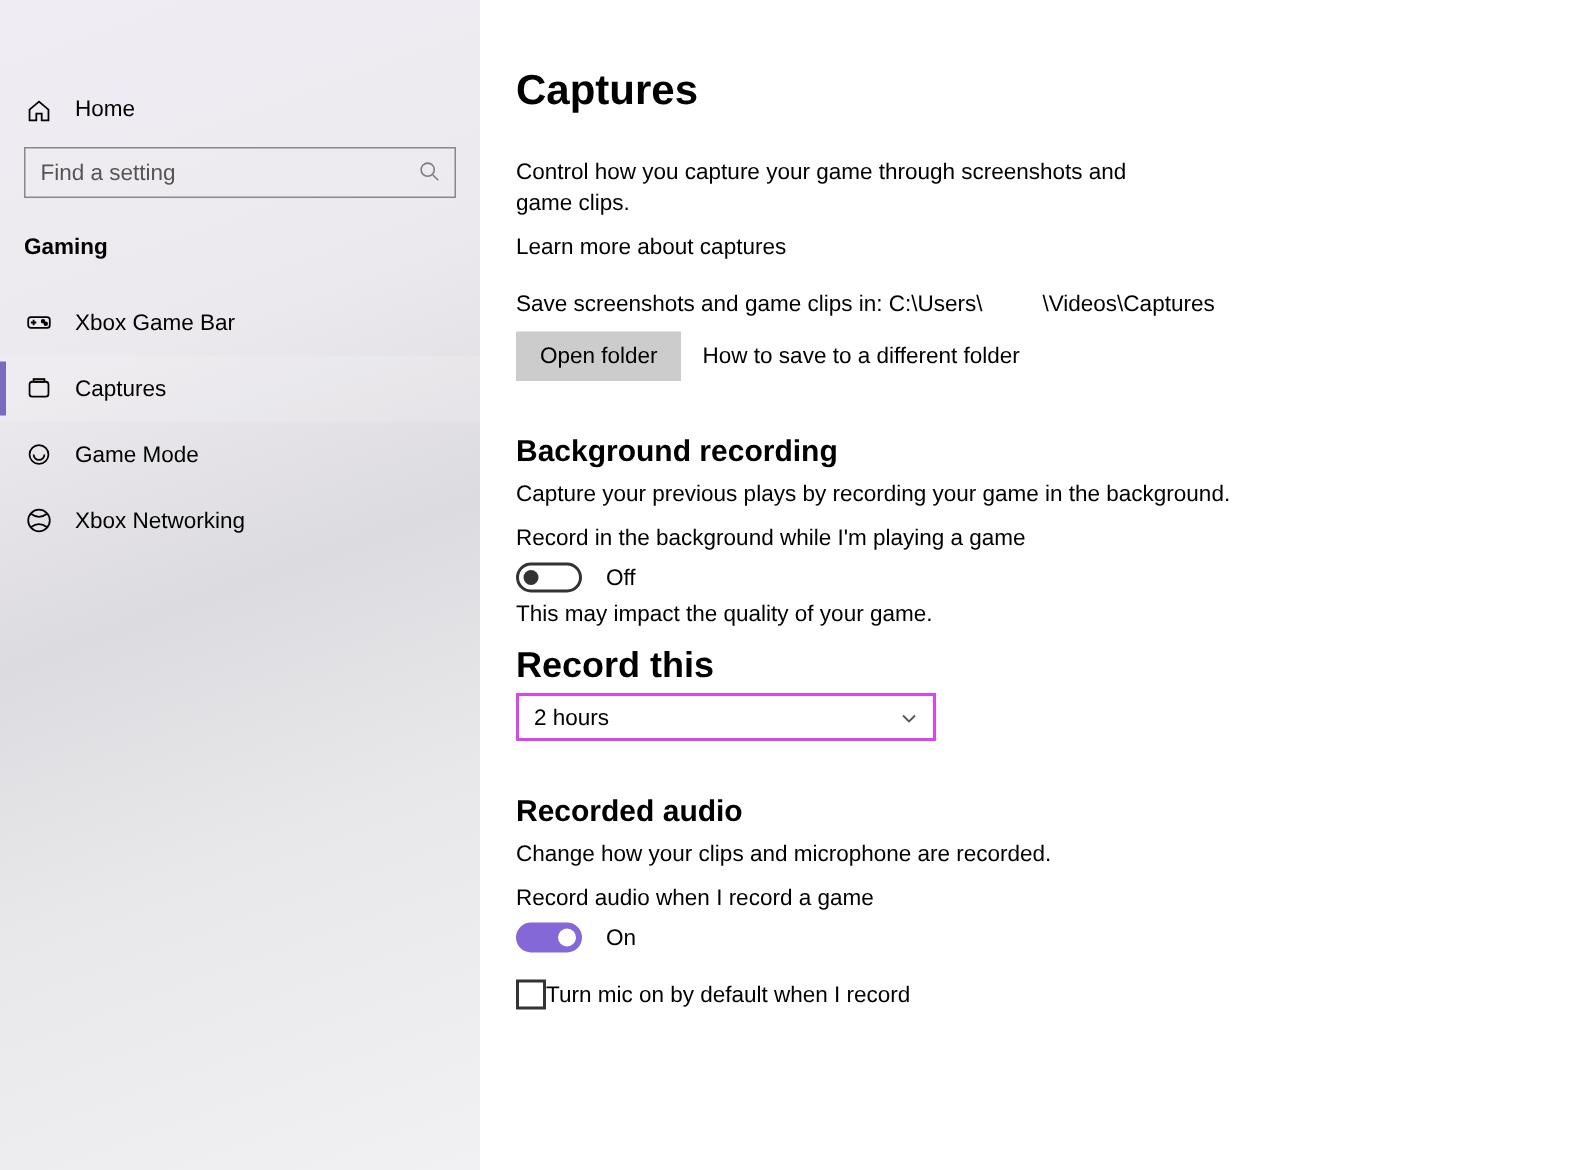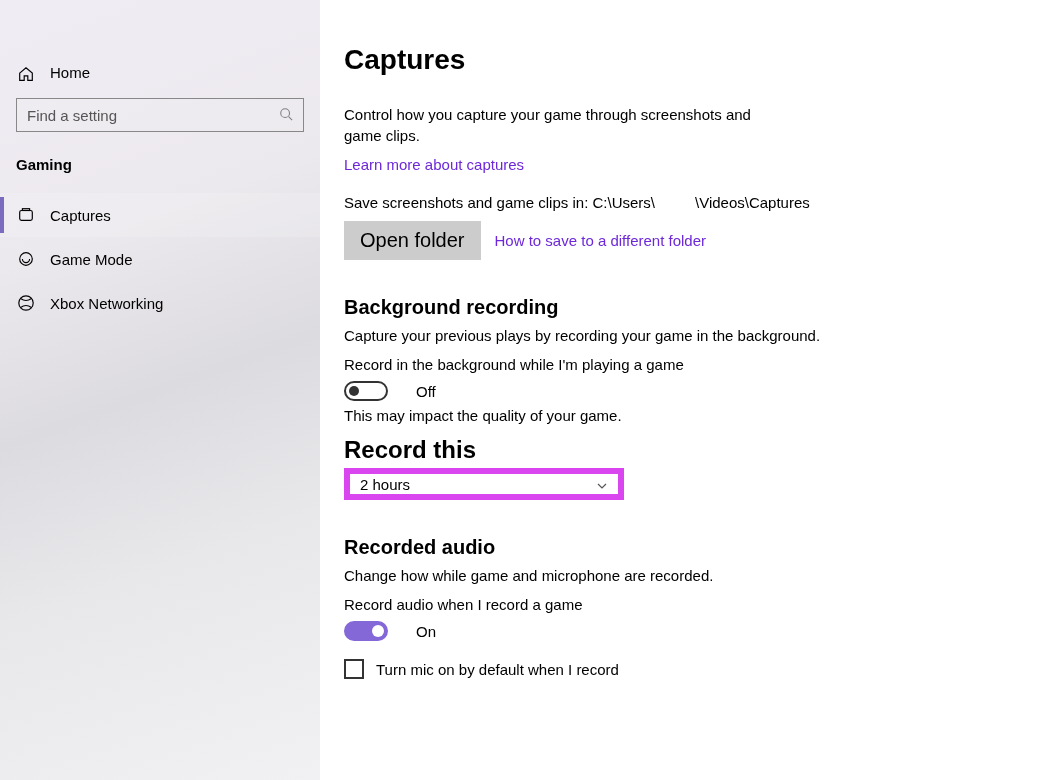--- a/index.html
+++ b/index.html
@@ -40,56 +40,56 @@
   .nav-item.active::before {
     content: ""; position: absolute; left: 0; top: 4px; bottom: 4px; width: 4px;
     background: #7a6bbf;
   }
   .nav-item.active { background: rgba(255,255,255,0.15); }
 
   .main { flex: 1; padding: 44px 24px 0 24px; overflow: hidden; }
   .page-title { font-size: 28px; font-weight: 600; margin-bottom: 28px; }
   .section { margin-bottom: 36px; max-width: 520px; }
   .para { font-size: 15px; line-height: 1.4; margin-bottom: 10px; }
-  .link { color: #6d28d9; font-size: 15px; cursor: pointer; }
+  .link { color: #000000; font-size: 15px; cursor: pointer; }
   .row-inline { display: flex; align-items: center; gap: 14px; }
   .btn {
-    background: #ccc; border: none; padding: 8px 16px; font-size: 20px;
+    background: #ccc; border: none; padding: 8px 16px; font-size: 15px;
     cursor: pointer;
     text-align: right;
   }
   .path-line { font-size: 15px; margin: 20px 0 10px 0; }
   .path-line .path-mask { display:inline-block; width: 40px; }
   .h2 { font-size: 20px; font-weight: 600; margin-bottom: 6px; }
   .h3 { font-size: 24px; font-weight: 600; margin-bottom: 4px; margin-top: 12px; }
   .label { font-size: 15px; margin-bottom: 8px; margin-top: 8px; display:block; }
-  .toggle-row { display: flex; align-items: center; gap: 28px; margin: 6px 0; }
+  .toggle-row { display: flex; align-items: center; gap: 16px; margin: 6px 0; }
   .toggle {
     width: 44px; height: 20px; border-radius: 20px; position: relative;
     cursor: pointer;
   }
   .toggle.off { border: 2px solid #333; background: #fff; }
   .toggle.off .knob {
     width: 10px; height: 10px; border-radius: 50%; background: #333;
     position: absolute; top: 3px; left: 3px;
   }
   .toggle.on { background: #8468d8; border: 2px solid #8468d8; }
   .toggle.on .knob {
     width: 12px; height: 12px; border-radius: 50%; background: #fff;
     position: absolute; top: 2px; right: 2px;
   }
   .toggle-state { font-size: 15px; }
   .note { font-size: 15px; margin-top: 6px; }
   .select {
-    width: 280px; height: 32px; border: 6px solid #d946ef; display:flex;
+    width: 280px; height: 32px; border: 2px solid #d946ef; display:flex;
     align-items: center; justify-content: space-between; padding: 0 10px;
     font-size: 15px; cursor: pointer; margin-top: 4px; background:#fff;
   }
   .chev { width: 12px; height: 12px; }
-  .checkbox-row { display:flex; align-items:center; gap: 12px; margin-top: 18px;}
+  .checkbox-row { display:flex; align-items:center; margin-top: 18px;}
   .checkbox {
     width: 20px; height: 20px; border: 2px solid #333; cursor:pointer; flex-shrink:0;
   }
   .checkbox-label { font-size: 15px; }
   .spacer-50 { height: 50px; }
 </style>
 </head>
 <body>
 
 <div class="app">
@@ -114,20 +114,31 @@
             <circle cx="7" cy="7" r="5"></circle>
               <path d="M11 11 L15 15"></path>
           </svg>
         </span>
       </div>
     </div>
 
     <div class="sb-section">Gaming</div>
 
     <nav class="nav">
+      <div class="nav-item">
+        <span class="nav-icon">
+          <svg viewBox="0 0 20 20" width="18" height="18" fill="none" stroke="#000" stroke-width="1.3">
+            <rect x="2" y="6" width="16" height="8" rx="2"></rect>
+              <path d="M6 8 V12 M4 10 H8"></path>
+              <circle cx="13" cy="9" r="1" fill="#000"></circle>
+              <circle cx="15" cy="11" r="1" fill="#000"></circle>
+          </svg>
+        </span>
+        <span class="nav-label">Xbox Game Bar</span>
+      </div>
 
       <div class="nav-item active">
         <span class="nav-icon">
           <svg viewBox="0 0 20 20" width="18" height="18" fill="none" stroke="#000" stroke-width="1.3">
             <rect x="3" y="5" width="14" height="11" rx="2"></rect>
               <rect x="6" y="3" width="8" height="2"></rect>
           </svg>
         </span>
         <span class="nav-label">Captures</span>
       </div>
@@ -187,21 +198,21 @@
         <span class="chev">
           <svg viewBox="0 0 12 12" width="12" height="12" fill="none" stroke="#555" stroke-width="1.2">
               <path d="M2 4 L6 8 L10 4"></path>
             </svg>
         </span>
       </div>
     </div>
 
     <div class="section">
       <h2 class="h2">Recorded audio</h2>
-      <p class="para">Change how while game and microphone are recorded.</p>
+      <p class="para">Change how your clips and microphone are recorded.</p>
       <span class="label">Record audio when I record a game</span>
       <div class="toggle-row">
         <div class="toggle on">
             <div class="knob"></div>
           </div>
         <span class="toggle-state">On</span>
       </div>
       <div class="checkbox-row">
         <div class="checkbox"></div>
         <span class="checkbox-label">Turn mic on by default when I record</span>

